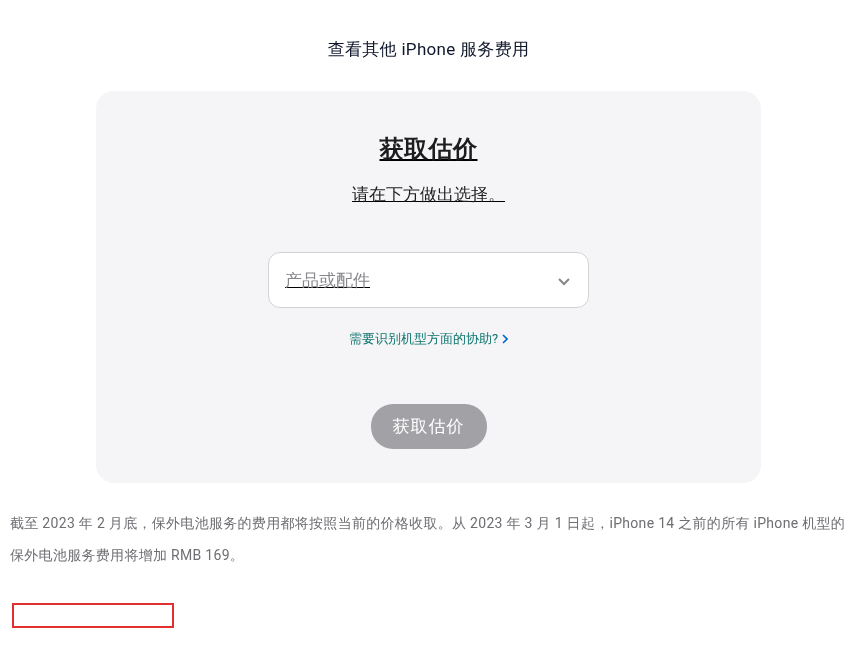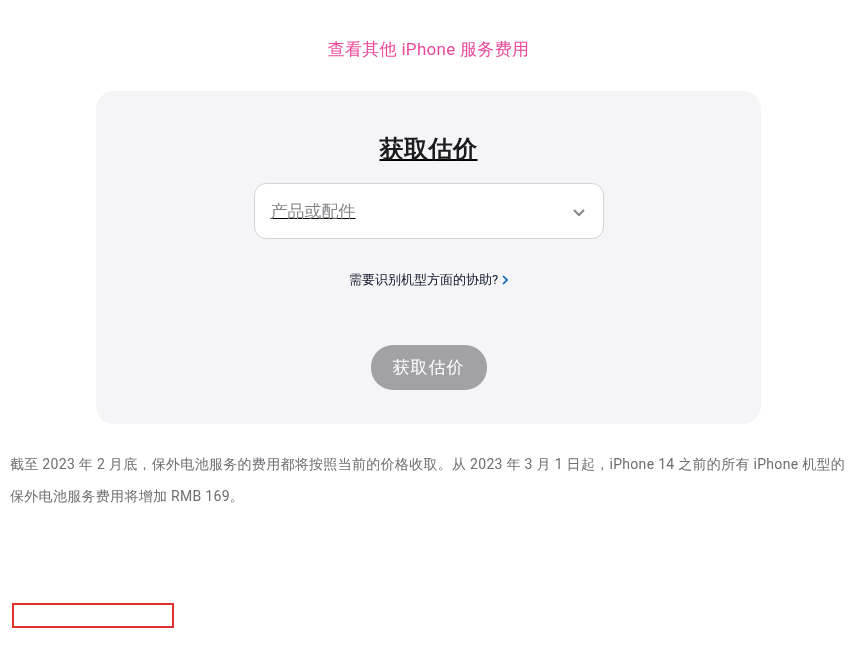--- a/index.html
+++ b/index.html
@@ -14,21 +14,21 @@
       height: 663px;
       position: relative;
       overflow: hidden;
     }
     .top-link {
       text-align: center;
       padding-top: 38px;
       padding-bottom: 30px;
     }
     .top-link a {
-      color: #ec4899;
+      color: #0f172a;
       text-decoration: none;
       font-size: 17px;
       letter-spacing: 0.3px;
     }
     .card {
       background: #f5f5f7;
       border-radius: 18px;
       width: 665px;
       margin: 0 auto;
       padding: 42px 40px 34px 40px;
@@ -42,22 +42,22 @@
       margin-bottom: 18px;
       letter-spacing: 0.5px;
     }
     .card-subtitle {
       font-size: 17px;
       color: #1d1d1f;
       margin-bottom: 46px;
     }
     .select-wrapper {
       position: relative;
-      width: 350px;
-      margin: 0 auto 28px auto;
+      width: 321px;
+      margin: 0 auto 18px auto;
       border-radius: 13px;
     }
     .select-wrapper:last-of-type {
       margin-bottom: 14px;
     }
     .select-box {
       width: 100%;
       height: 56px;
       background: #ffffff;
       border: 1px solid #d2d2d7;
@@ -77,21 +77,21 @@
       top: 50%;
       transform: translateY(-50%);
       width: 14px;
       height: 14px;
       pointer-events: none;
     }
     .help-link {
       display: inline-flex;
       align-items: center;
       gap: 4px;
-      color: #0f172a;
+      color: #0f766e;
       text-decoration: none;
       font-size: 13px;
       margin-top: 4px;
       margin-bottom: 56px;
     }
     .submit-btn {
       background: #a1a1a6;
       color: #ffffff;
       border: none;
       border-radius: 22px;
@@ -122,20 +122,21 @@
   </style>
 </head>
 <body>
 
 <div class="top-link">
   <a href="#">查看其他 iPhone 服务费用</a>
 </div>
 
 <div class="card">
   <h2 class="card-title">获取估价</h2>
+  <p class="card-subtitle">请在下方做出选择。</p>
 
   <div class="select-wrapper">
     <div class="select-box">
       <span>产品或配件</span>
     </div>
     <span class="chevron">
       <svg viewBox="0 0 14 14" fill="none" stroke="#86868b" stroke-width="2">
           <polyline points="2,5 7,10 12,5"></polyline>
         </svg>
     </span>

